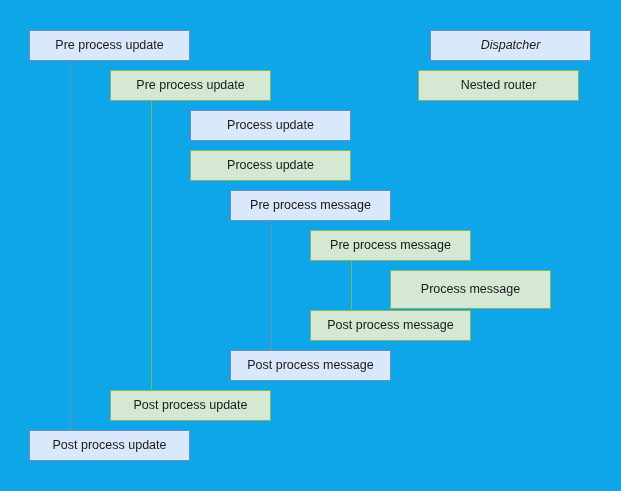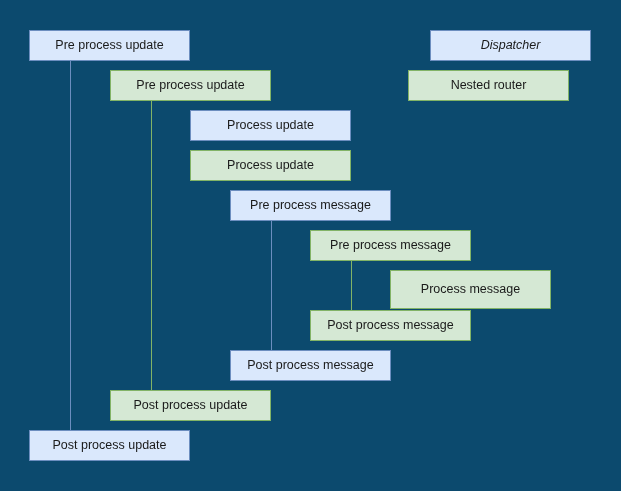--- a/index.html
+++ b/index.html
@@ -8,21 +8,21 @@
     padding: 0;
     background: #ffffff;
   }
   body {
     font-family: "Liberation Sans", "DejaVu Sans", sans-serif;
   }
   #canvas {
     position: relative;
     width: 621px;
     height: 491px;
-    background: #0c4a6e;
+    background: #0ea5e9;
     overflow: hidden;
   }
   .node {
     position: absolute;
     box-sizing: border-box;
     display: flex;
     align-items: center;
     justify-content: center;
     font-size: 12.5px;
     line-height: 1.1;
@@ -100,18 +100,18 @@
       </div>
       <div class="node dispatcher" style="left: 29px; top: 430px; width: 161px; height: 31px;">
         <span>Post process update</span>
       </div>
     </div>
 
   <div class="legend-group">
     <div class="node dispatcher" style="left:430px; top:30px; width:161px; height:31px;font-style:italic;">
       <span>Dispatcher</span>
     </div>
-    <div class="node router" style="left:408px; top:70px; width:161px; height:31px;">
+    <div class="node router" style="left:418px; top:70px; width:161px; height:31px;">
       <span>Nested router</span>
     </div>
   </div>
 
 </div>
 
 </body></html>

